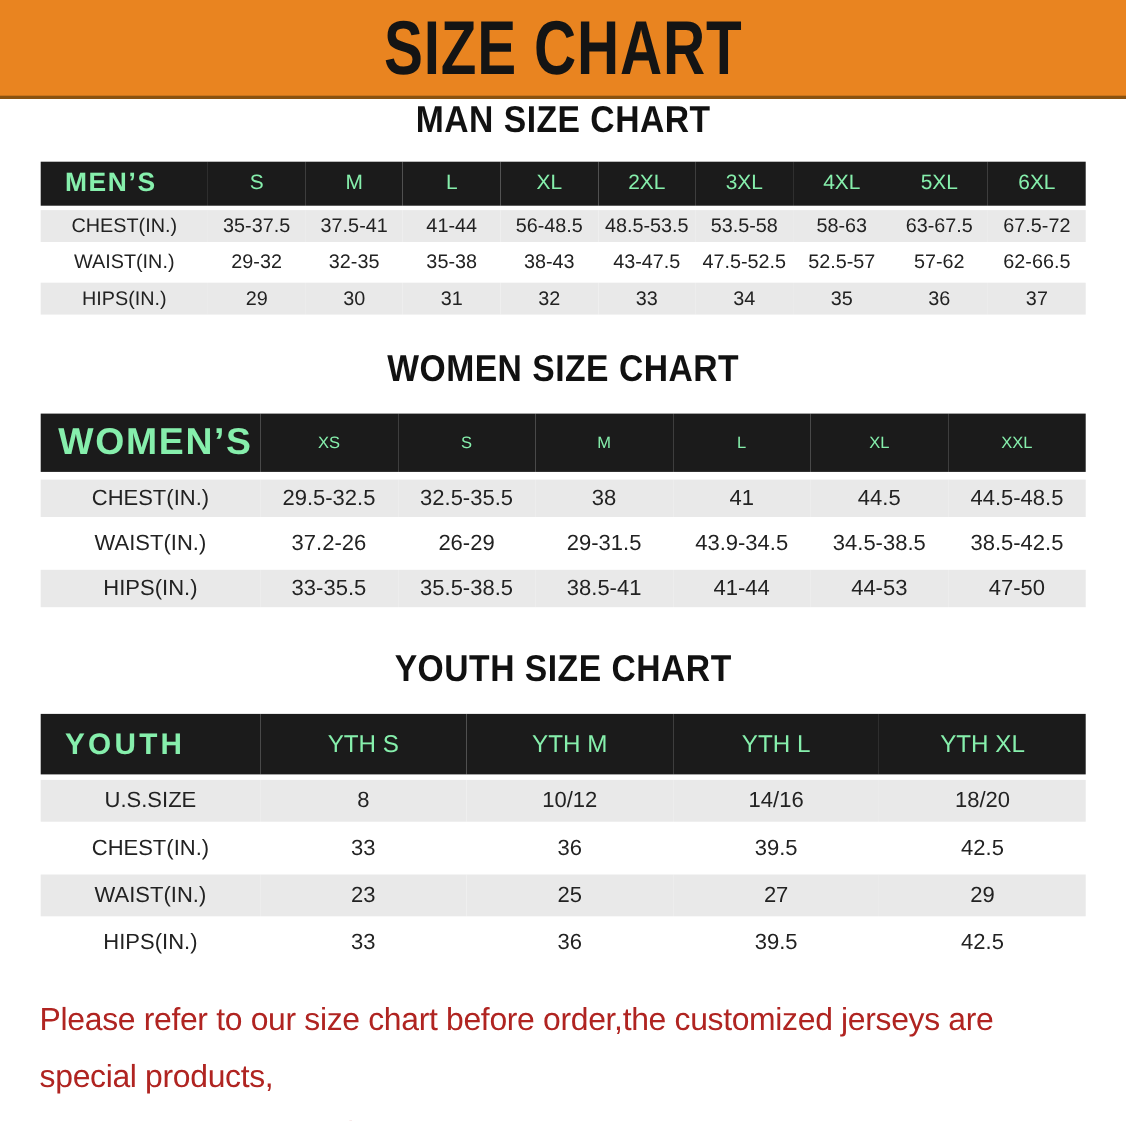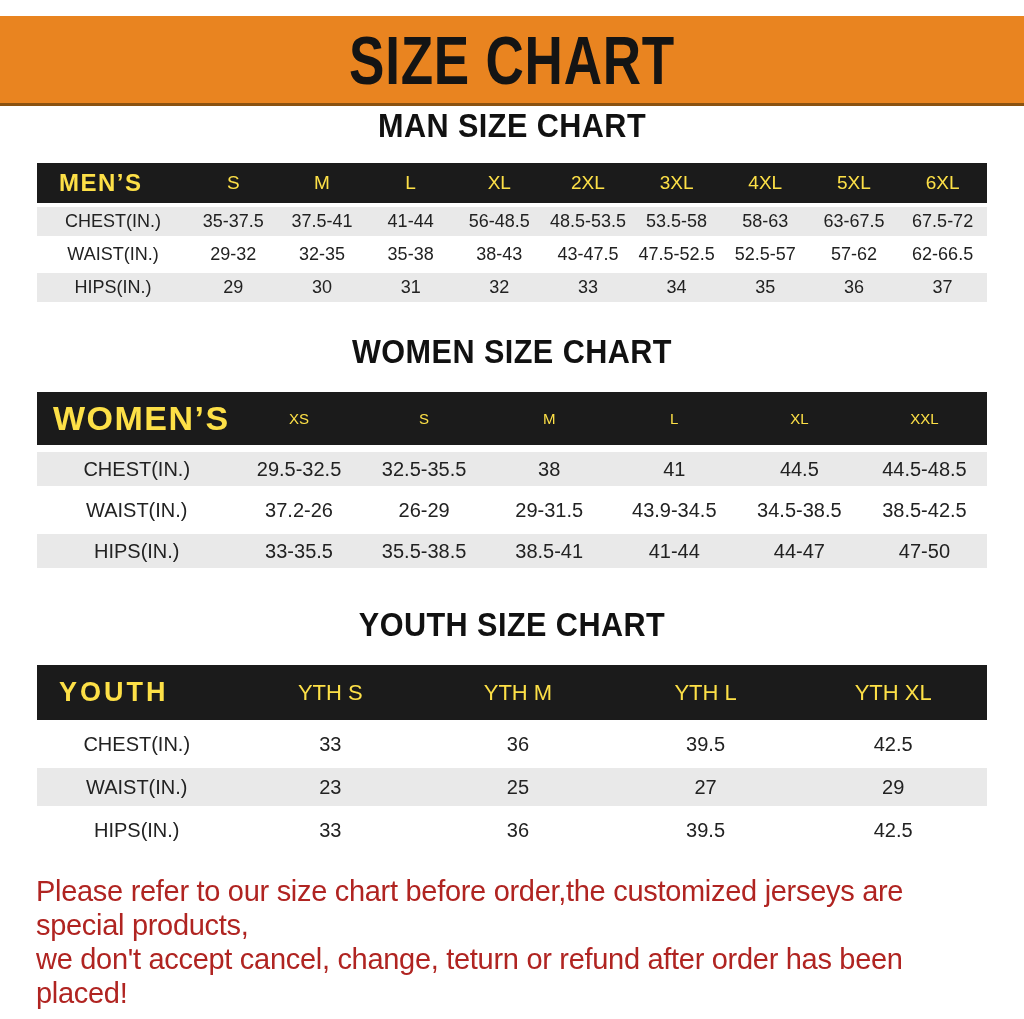--- a/index.html
+++ b/index.html
@@ -15,21 +15,21 @@
     margin: 0; padding: 0;
     width: 1024px; height: 1019px;
     background: #ffffff;
     font-family: "Liberation Sans", sans-serif;
     overflow: hidden;
   }
   .banner {
     width: 100%; height: 90px;
     background: var(--accent-orange);
     border-bottom: 3px solid var(--banner-border);
-    display: flex; align-items: center; justify-content: center; margin-top: 16px;
+    display: flex; align-items: center; justify-content: center;
   }
   .banner h1 {
     margin: 0;
     font-size: 68px;
     font-weight: bold;
     color: #141414;
     letter-spacing: 1px;
     transform: scale(0.78, 1.02);
     white-space: nowrap;
   }
@@ -52,21 +52,21 @@
     margin: 0 auto;
     border-collapse: separate;
     table-layout: fixed;
   }
   .sec-men   .size-table { margin-top: 14px; border-spacing: 0 4px; }
   .sec-women .size-table { margin-top: 14px; border-spacing: 0 7px; }
   .sec-youth .size-table { margin-top: 16px; border-spacing: 0 5px; }
 
   .size-table th {
     background: var(--bar-black);
-    color: #fde047;
+    color: #86efac;
     text-align: center;
     font-weight: normal;
     padding: 0;
   }
   .size-table th.tbl-label {
     text-align: left;
     font-weight: bold;
     padding-left: 22px;
     letter-spacing: 1.5px;
   }
@@ -93,21 +93,21 @@
   .tbl-youth th.tbl-label { font-size: 27px; width: 21%; letter-spacing: 3px; }
   .tbl-youth td { height: 38px; font-size: 20px; }
 
   .footer-note {
     margin: 20px 34px 0 36px;
     color: var(--footer-red);
   }
   .footer-note p {
     margin: 0;
     font-size: 29px;
-    line-height: 34px;
+    line-height: 52px;
     letter-spacing: -0.3px;
   }
 </style>
 </head>
 <body>
 
 <div class="banner">
   <h1>SIZE CHART</h1>
 </div>
 
@@ -201,40 +201,47 @@
           <td>43.9-34.5</td>
           <td>34.5-38.5</td>
           <td>38.5-42.5</td>
         </tr>
         <tr class="row-gray">
           <td>HIPS(IN.)</td>
           <td>33-35.5</td>
           <td>35.5-38.5</td>
           <td>38.5-41</td>
           <td>41-44</td>
-          <td>44-47</td>
+          <td>44-53</td>
           <td>47-50</td>
         </tr>
       </tbody>
   </table>
 </section>
 
 <section class="chart-section sec-youth">
   <h2 class="section-heading">YOUTH SIZE CHART</h2>
   <table class="size-table tbl-youth">
     <thead>
         <tr>
           <th class="tbl-label">YOUTH</th>
           <th>YTH S</th>
           <th>YTH M</th>
           <th>YTH L</th>
           <th>YTH XL</th>
         </tr>
       </thead>
     <tbody>
+        <tr class="row-gray">
+          <td>U.S.SIZE</td>
+          <td>8</td>
+          <td>10/12</td>
+          <td>14/16</td>
+          <td>18/20</td>
+        </tr>
         <tr class="row-white">
           <td>CHEST(IN.)</td>
           <td>33</td>
           <td>36</td>
           <td>39.5</td>
           <td>42.5</td>
         </tr>
         <tr class="row-gray">
           <td>WAIST(IN.)</td>
           <td>23</td>

